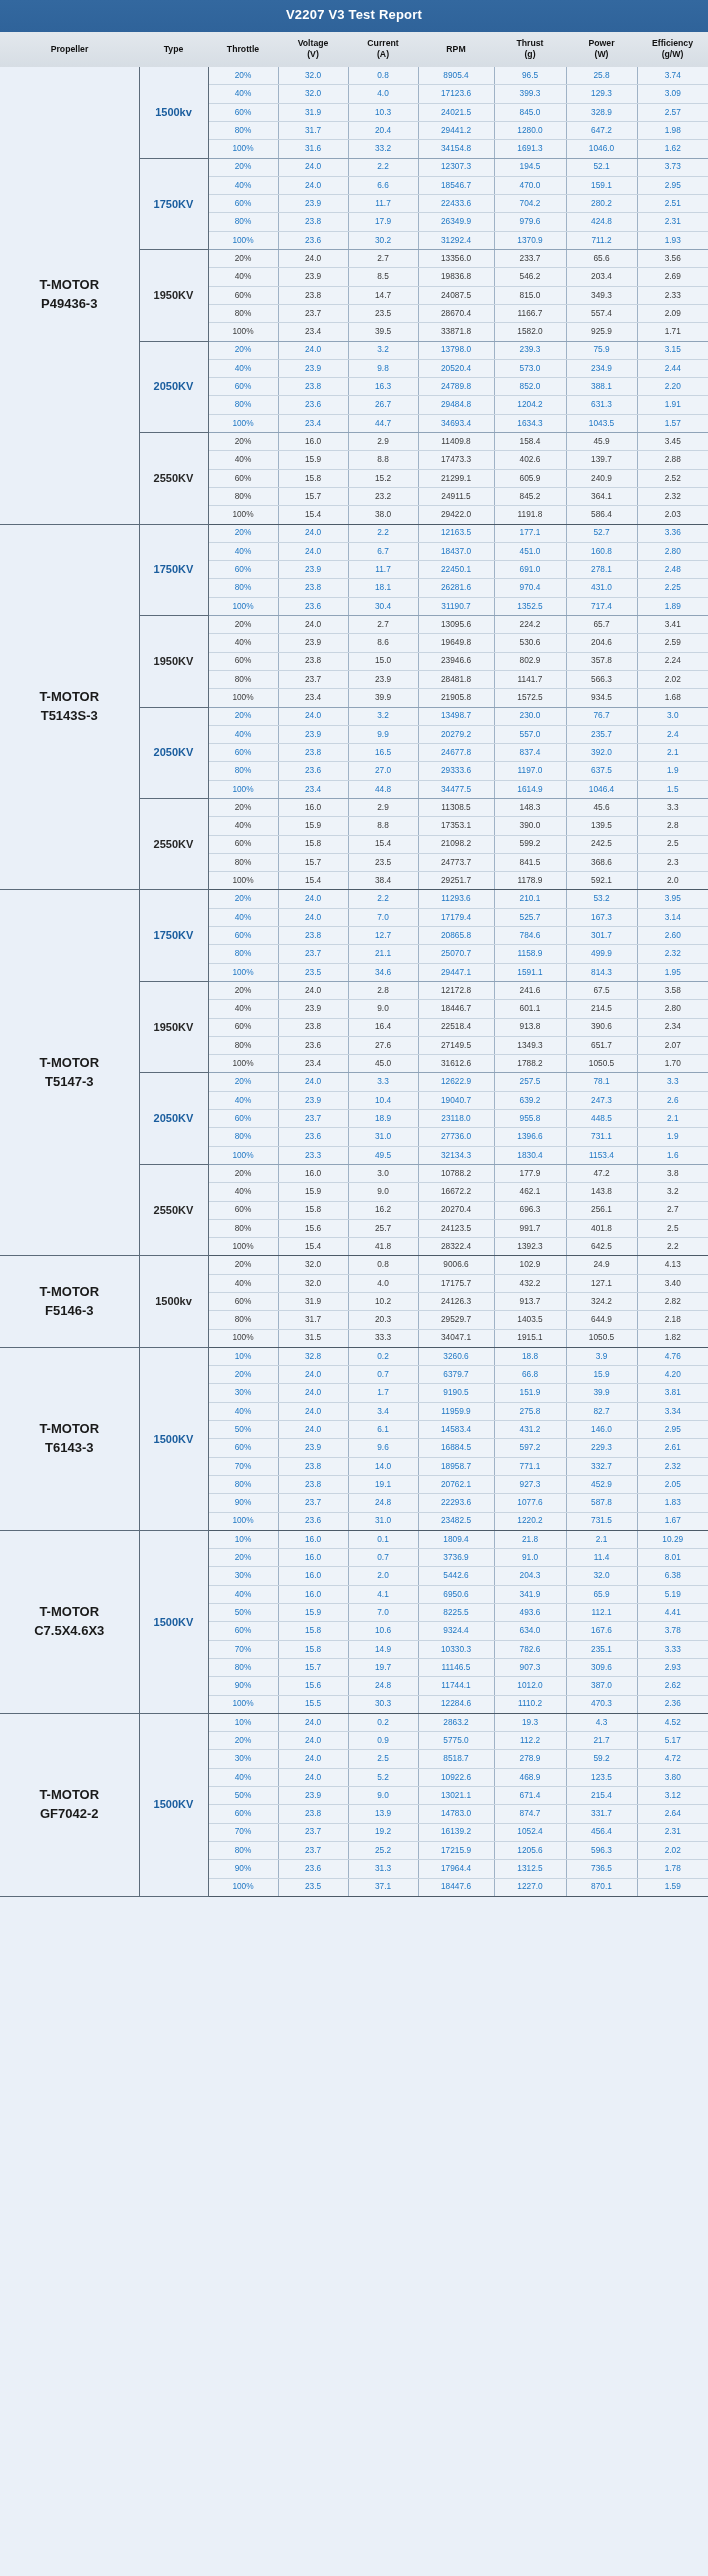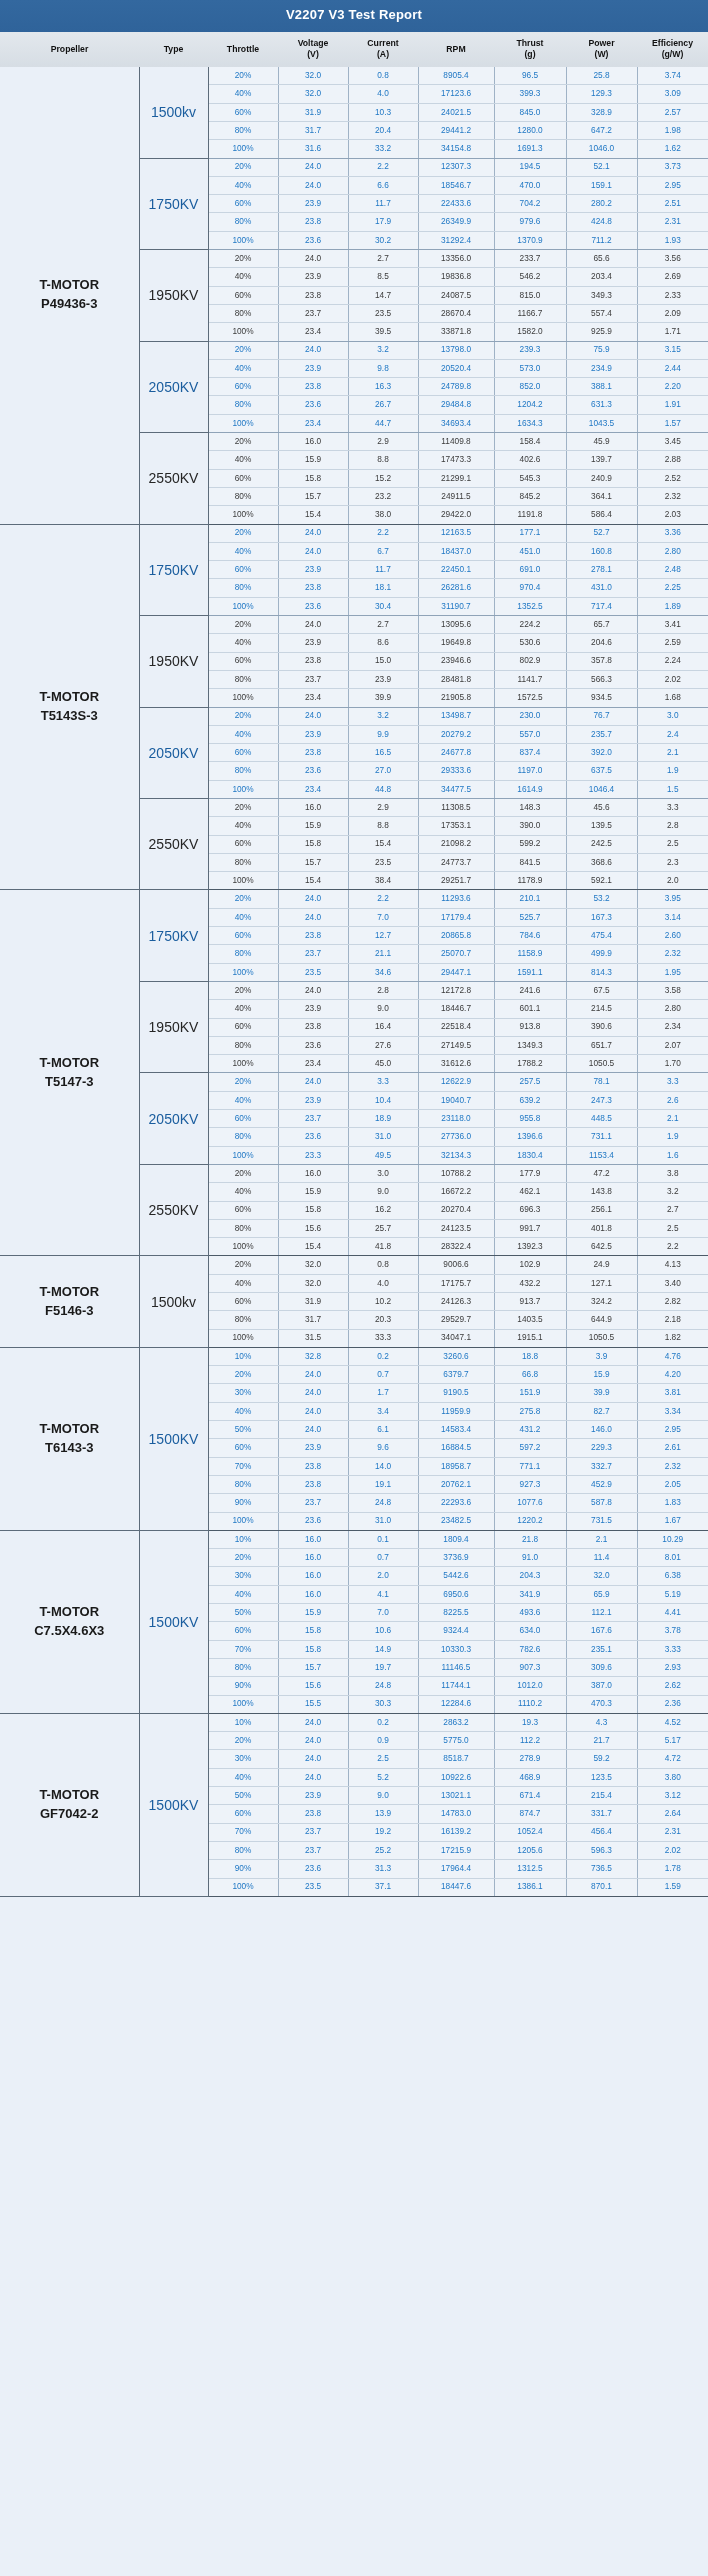--- a/index.html
+++ b/index.html
@@ -66,22 +66,22 @@
   tbody td.prop-cell{
     font-size:13px;
     font-weight:bold;
     color:#1a1a1a;
     background:#eaf0f8;
     border-right:0.8px solid #5c6b7a;
     border-bottom:0.8px solid #5c6b7a;
     line-height:1.45;
   }
   tbody td.type-cell{
-    font-size:14px;
-    font-weight:normal;
+    font-size:11px;
+    font-weight:bold;
     background:#eaf0f8;
     border-right:0.8px solid #5c6b7a;
     border-bottom:0.8px solid #5c6b7a;
   }
   tbody tr.grp-end > td{
     border-bottom:0.8px solid #8fa3b8;
   }
   tbody tr.prop-end > td{
     border-bottom:0.8px solid #4c5a68;
   }
@@ -354,21 +354,21 @@
           <td class="tx-dark">17473.3</td>
           <td class="tx-dark">402.6</td>
           <td class="tx-dark">139.7</td>
           <td class="tx-dark">2.88</td>
         </tr>
         <tr>
           <td class="tx-dark first-data">60%</td>
           <td class="tx-dark">15.8</td>
           <td class="tx-dark">15.2</td>
           <td class="tx-dark">21299.1</td>
-          <td class="tx-dark">545.3</td>
+          <td class="tx-dark">605.9</td>
           <td class="tx-dark">240.9</td>
           <td class="tx-dark">2.52</td>
         </tr>
         <tr>
           <td class="tx-dark first-data">80%</td>
           <td class="tx-dark">15.7</td>
           <td class="tx-dark">23.2</td>
           <td class="tx-dark">24911.5</td>
           <td class="tx-dark">845.2</td>
           <td class="tx-dark">364.1</td>
@@ -593,21 +593,21 @@
           <td class="tx-blue">525.7</td>
           <td class="tx-blue">167.3</td>
           <td class="tx-blue">3.14</td>
         </tr>
         <tr>
           <td class="tx-blue first-data">60%</td>
           <td class="tx-blue">23.8</td>
           <td class="tx-blue">12.7</td>
           <td class="tx-blue">20865.8</td>
           <td class="tx-blue">784.6</td>
-          <td class="tx-blue">475.4</td>
+          <td class="tx-blue">301.7</td>
           <td class="tx-blue">2.60</td>
         </tr>
         <tr>
           <td class="tx-blue first-data">80%</td>
           <td class="tx-blue">23.7</td>
           <td class="tx-blue">21.1</td>
           <td class="tx-blue">25070.7</td>
           <td class="tx-blue">1158.9</td>
           <td class="tx-blue">499.9</td>
           <td class="tx-blue">2.32</td>
@@ -1083,21 +1083,21 @@
           <td class="tx-blue">17964.4</td>
           <td class="tx-blue">1312.5</td>
           <td class="tx-blue">736.5</td>
           <td class="tx-blue">1.78</td>
         </tr>
         <tr class="prop-end">
           <td class="tx-blue first-data">100%</td>
           <td class="tx-blue">23.5</td>
           <td class="tx-blue">37.1</td>
           <td class="tx-blue">18447.6</td>
-          <td class="tx-blue">1386.1</td>
+          <td class="tx-blue">1227.0</td>
           <td class="tx-blue">870.1</td>
           <td class="tx-blue">1.59</td>
         </tr>
       </tbody>
   </table>
 
 </div>
 
 
 </body></html>

